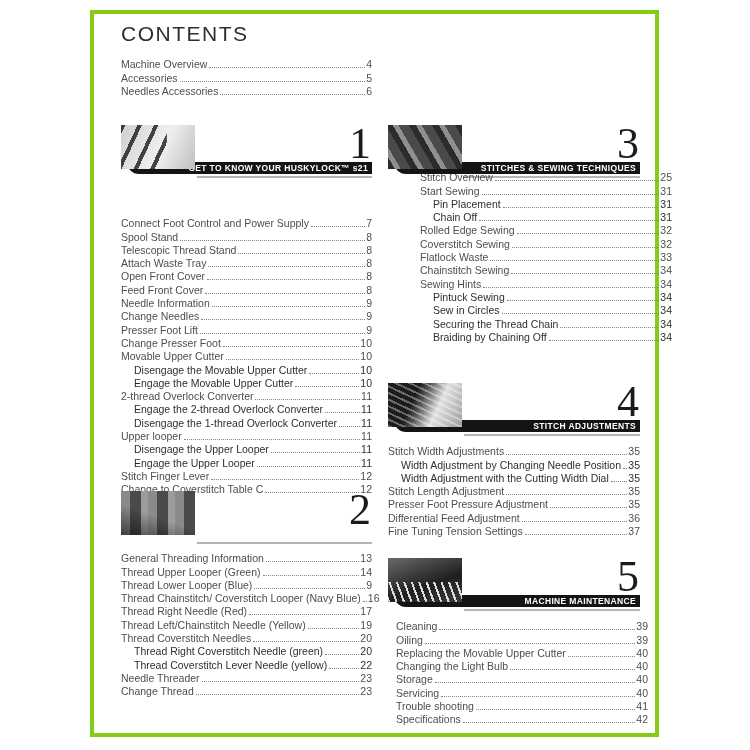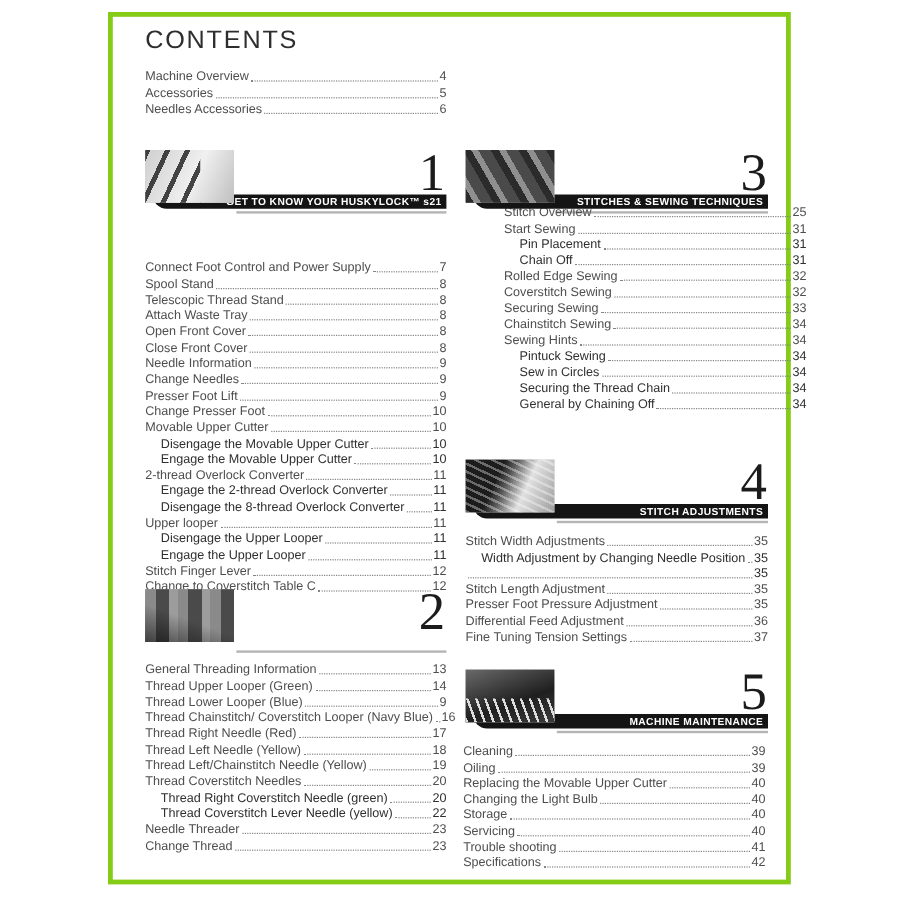--- a/index.html
+++ b/index.html
@@ -86,21 +86,21 @@
   #intro-list{left:27px;top:43px;width:251px;}
   #sec1-header{left:27px;top:111px;width:251px;}
   #sec1-list{left:27px;top:170px;width:251px;margin-top:32px;}
   #sec2-header{left:27px;top:477px;width:251px;}
   #sec2-list{left:27px;top:537px;width:251px;}
   #sec3-header{left:294px;top:111px;width:252px;}
   #sec3-list{left:294px;top:156px;width:252px;margin-left:32px;}
   #sec4-header{left:294px;top:369px;width:252px;}
   #sec4-list{left:294px;top:430px;width:252px;}
   #sec5-header{left:294px;top:544px;width:252px;}
-  #sec5-list{left:292px;top:605px;width:252px;}
+  #sec5-list{left:302px;top:605px;width:252px;}
 </style>
 </head>
 <body>
 
 <div class="page-frame">
 
   <div class="page-title">CONTENTS</div>
 
   <div class="toc-list" id="intro-list">
       <div class="row">
@@ -148,21 +148,21 @@
         <span class="lbl">Attach Waste Tray</span>
         <span class="leader"></span>
         <span class="pg">8</span>
       </div>
       <div class="row">
         <span class="lbl">Open Front Cover</span>
         <span class="leader"></span>
         <span class="pg">8</span>
       </div>
       <div class="row">
-        <span class="lbl">Close Front Cover</span>
+        <span class="lbl">Feed Front Cover</span>
         <span class="leader"></span>
         <span class="pg">8</span>
       </div>
       <div class="row">
         <span class="lbl">Needle Information</span>
         <span class="leader"></span>
         <span class="pg">9</span>
       </div>
       <div class="row">
         <span class="lbl">Change Needles</span>
@@ -198,21 +198,21 @@
         <span class="lbl">2-thread Overlock Converter</span>
         <span class="leader"></span>
         <span class="pg">11</span>
       </div>
       <div class="row sub">
         <span class="lbl">Engage the 2-thread Overlock Converter</span>
         <span class="leader"></span>
         <span class="pg">11</span>
       </div>
       <div class="row sub">
-        <span class="lbl">Disengage the 8-thread Overlock Converter</span>
+        <span class="lbl">Disengage the 1-thread Overlock Converter</span>
         <span class="leader"></span>
         <span class="pg">11</span>
       </div>
       <div class="row">
         <span class="lbl">Upper looper</span>
         <span class="leader"></span>
         <span class="pg">11</span>
       </div>
       <div class="row sub">
         <span class="lbl">Disengage the Upper Looper</span>
@@ -261,25 +261,20 @@
         <span class="lbl">Thread Chainstitch/ Coverstitch Looper (Navy Blue)</span>
         <span class="leader"></span>
         <span class="pg">16</span>
       </div>
       <div class="row">
         <span class="lbl">Thread Right Needle (Red)</span>
         <span class="leader"></span>
         <span class="pg">17</span>
       </div>
       <div class="row">
-        <span class="lbl">Thread Left Needle (Yellow)</span>
-        <span class="leader"></span>
-        <span class="pg">18</span>
-      </div>
-      <div class="row">
         <span class="lbl">Thread Left/Chainstitch Needle (Yellow)</span>
         <span class="leader"></span>
         <span class="pg">19</span>
       </div>
       <div class="row">
         <span class="lbl">Thread Coverstitch Needles</span>
         <span class="leader"></span>
         <span class="pg">20</span>
       </div>
       <div class="row sub">
@@ -337,21 +332,21 @@
         <span class="lbl">Rolled Edge Sewing</span>
         <span class="leader"></span>
         <span class="pg">32</span>
       </div>
       <div class="row">
         <span class="lbl">Coverstitch Sewing</span>
         <span class="leader"></span>
         <span class="pg">32</span>
       </div>
       <div class="row">
-        <span class="lbl">Securing Sewing</span>
+        <span class="lbl">Flatlock Waste</span>
         <span class="leader"></span>
         <span class="pg">33</span>
       </div>
       <div class="row">
         <span class="lbl">Chainstitch Sewing</span>
         <span class="leader"></span>
         <span class="pg">34</span>
       </div>
       <div class="row">
         <span class="lbl">Sewing Hints</span>
@@ -367,21 +362,21 @@
         <span class="lbl">Sew in Circles</span>
         <span class="leader"></span>
         <span class="pg">34</span>
       </div>
       <div class="row sub">
         <span class="lbl">Securing the Thread Chain</span>
         <span class="leader"></span>
         <span class="pg">34</span>
       </div>
       <div class="row sub">
-        <span class="lbl">General by Chaining Off</span>
+        <span class="lbl">Braiding by Chaining Off</span>
         <span class="leader"></span>
         <span class="pg">34</span>
       </div>
     </div>
 
   <div class="sec-header" id="sec4-header">
     <div class="bar">
       <span class="bar-label">STITCH ADJUSTMENTS</span>
     </div>
     <div class="thumb thumb-4"></div>
@@ -393,20 +388,21 @@
         <span class="lbl">Stitch Width Adjustments</span>
         <span class="leader"></span>
         <span class="pg">35</span>
       </div>
       <div class="row sub">
         <span class="lbl">Width Adjustment by Changing Needle Position</span>
         <span class="leader"></span>
         <span class="pg">35</span>
       </div>
       <div class="row sub">
+        <span class="lbl">Width Adjustment with the Cutting Width Dial</span>
         <span class="leader"></span>
         <span class="pg">35</span>
       </div>
       <div class="row">
         <span class="lbl">Stitch Length Adjustment</span>
         <span class="leader"></span>
         <span class="pg">35</span>
       </div>
       <div class="row">
         <span class="lbl">Presser Foot Pressure Adjustment</span>

